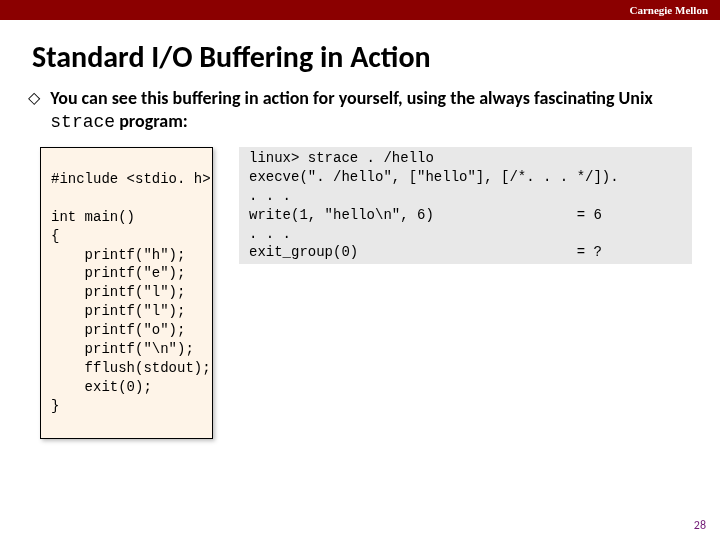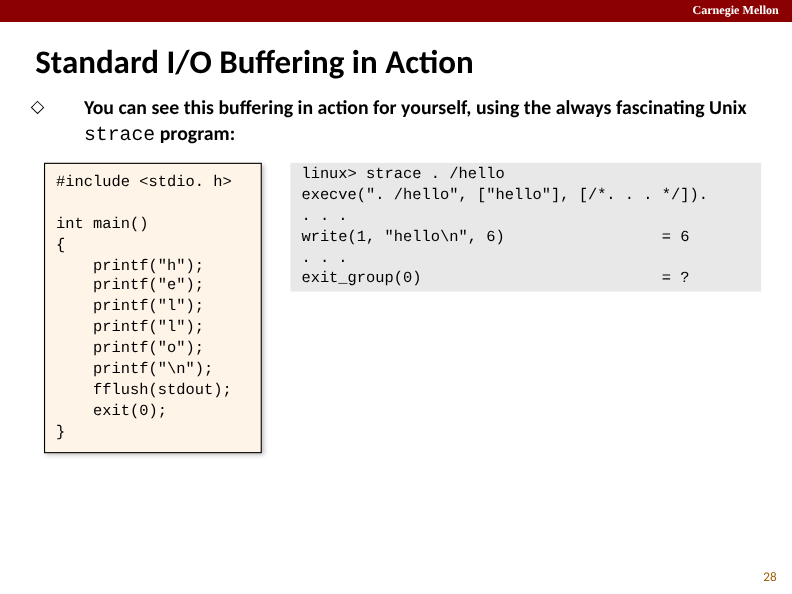--- a/index.html
+++ b/index.html
@@ -45,59 +45,58 @@
   .bullet-icon {
     font-size: 16px;
     line-height: 22px;
     color: #000;
   }
   .bullet-text {
     font-size: 18px;
     font-weight: bold;
     line-height: 1.25;
     color: #000;
-    margin-left: 26px;
   }
   .mono {
     font-family: "Courier New", monospace;
     font-weight: normal;
   }
   .code-row {
     display: flex;
     gap: 26px;
     margin-top: 10px;
     align-items: flex-start;
     padding-left: 12px;
   }
   .code-box {
     background: #fef4e8;
     border: 1px solid #000;
     font-family: "Courier New", monospace;
     font-size: 14px;
     line-height: 1.35;
-    padding: 8px 10px;
+    padding: 22px 10px;
     white-space: pre;
     box-shadow: 2px 2px 4px rgba(0,0,0,0.25);
-    width: 198px;
+    width: 173px;
   }
   .terminal-box {
     background: #e8e8e8;
     font-family: "Courier New", monospace;
     font-size: 14px;
     line-height: 1.35;
     padding: 2px 10px;
     white-space: pre;
     flex: 1;
   }
   .page-num {
     position: absolute;
     bottom: 8px;
     right: 14px;
     font-size: 12px;
-    color: #a16207;
+    color: #701a75;
   }
 </style>
 </head>
 <body>
 
 <div class="header-bar">
   <span>Carnegie Mellon</span>
 </div>
 
 <h1 class="slide-title">Standard I/O Buffering in Action</h1>

